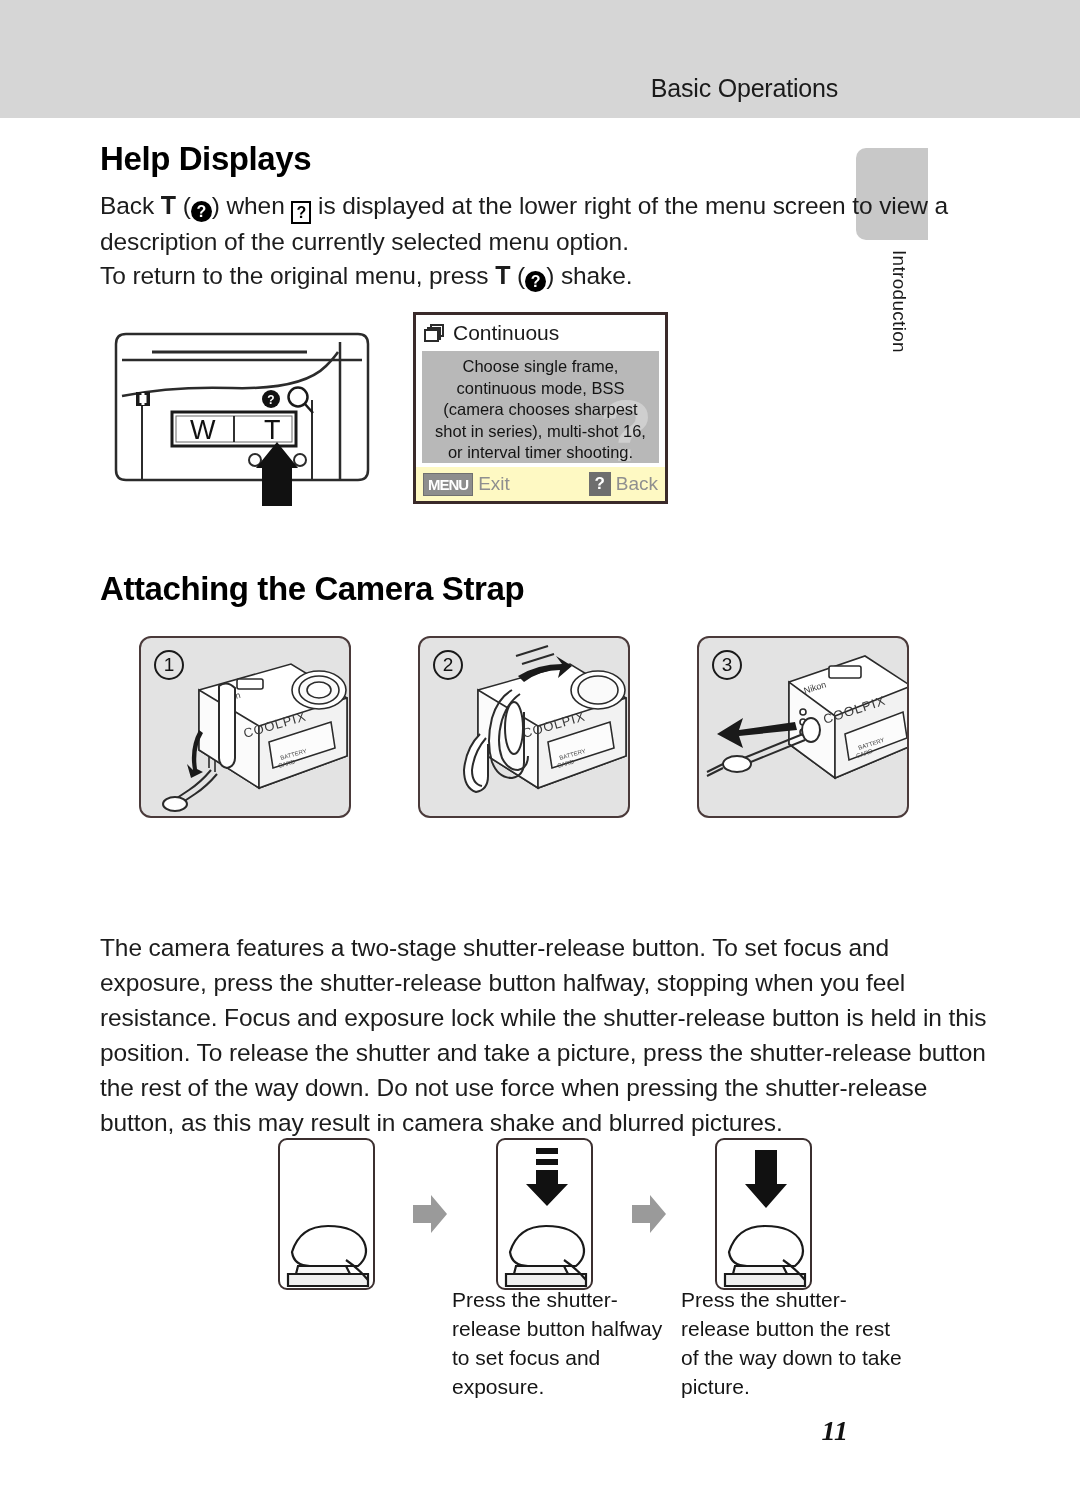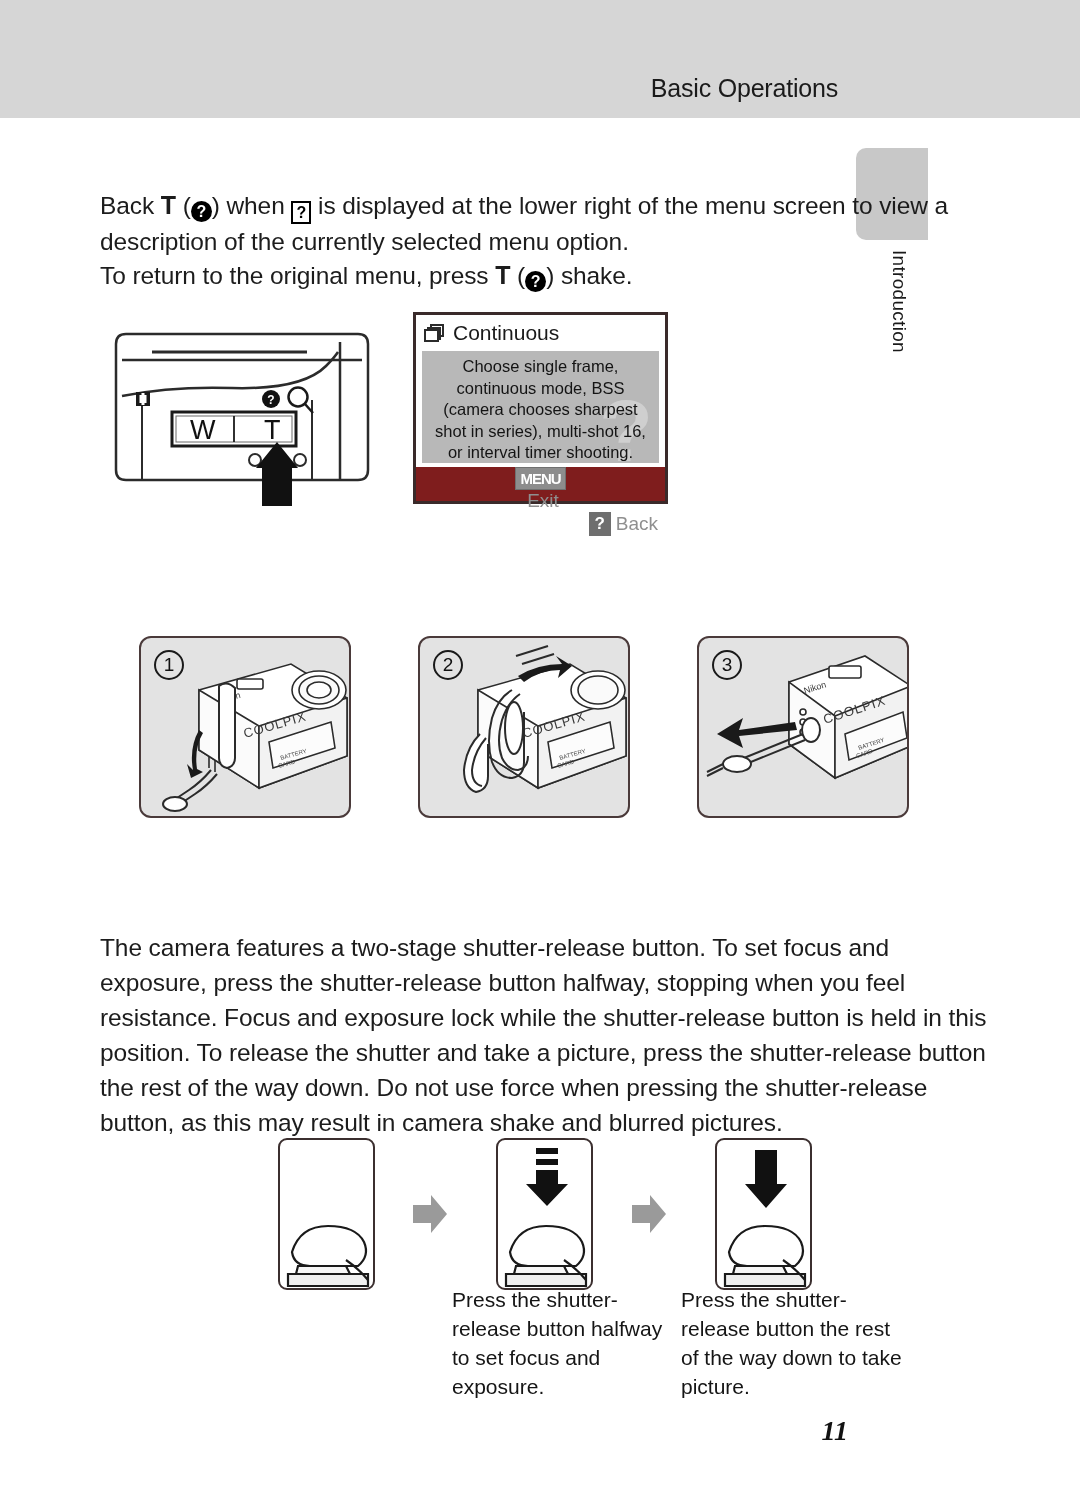--- a/index.html
+++ b/index.html
@@ -119,24 +119,23 @@
   }
   .ghost-q {
     position: absolute; right: 6px; bottom: -12px;
     font-size: 88px; font-weight: bold;
     color: #cfcfcf; z-index: 1; line-height: 1;
     font-family: "Liberation Sans", sans-serif;
   }
   .lcd-bar {
     position: absolute; left: 0; bottom: 0;
     width: 100%; height: 34px;
-    background: #7f1d1d;
+    background: #fef9c3;
     display: flex; align-items: center;
     padding: 0 7px;
-    flex-direction: column;
   }
   .menu-chip {
     background: #8d8d8d; color: #fff;
     font-size: 15px; font-weight: bold;
     padding: 2px 4px; letter-spacing: -1px;
     border: 1px solid #707070;
     font-family: "Liberation Sans", sans-serif;
   }
   .bar-label { font-size: 19px; color: #8f8f8f; margin-left: 5px; text-align: right; }
   .bar-right { margin-left: auto; display: flex; align-items: center; }
@@ -205,20 +204,21 @@
 <body>
 
 <div class="page">
 
   <div class="header-band"></div>
   <div class="header-title">Basic Operations</div>
 
   <div class="side-tab"></div>
   <div class="side-tab-label">Introduction</div>
 
+  <h1 class="section" style="left:100px; top:140px;">Help Displays</h1>
 
   <div class="body-text" style="left:100px; top:188px; width:880px;">
     <span>Back </span><span class="gl-T">T</span><span> (</span><span class="q-circle">?</span><span>) when </span><span class="q-square">?</span><span> is displayed at the lower right of the menu screen to view a description of the currently selected menu option.</span>
   </div>
 
   <div class="body-text" style="left:100px; top:258px; width:880px;">
     <span>To return to the original menu, press </span><span class="gl-T">T</span><span> (</span><span class="q-circle">?</span><span>) shake.</span>
   </div>
 
   <div class="cam-top">
@@ -266,20 +266,21 @@
     <div class="lcd-bar">
       <span class="menu-chip">MENU</span>
       <span class="bar-label">Exit</span>
       <span class="bar-right">
         <span class="q-chip">?</span>
         <span class="bar-label">Back</span>
       </span>
     </div>
   </div>
 
+  <h1 class="section" style="left:100px; top:570px;">Attaching the Camera Strap</h1>
 
   <div class="strap-row">
 
     <div class="strap-panel p1">
       <span class="num-circle">1</span>
       <svg width="212" height="182" viewBox="0 0 212 182">
         <g stroke="#2b2b2b" fill="#ffffff" stroke-width="1.6">
           <path d="M58 52 L150 26 L206 60 L206 118 L118 150 L58 112 Z"></path>
           <path d="M58 52 L58 112 L118 150 L118 88 Z" fill="#fbfbfb"></path>
           <path d="M118 88 L206 60 L206 118 L118 150 Z" fill="#f2f2f2"></path>

